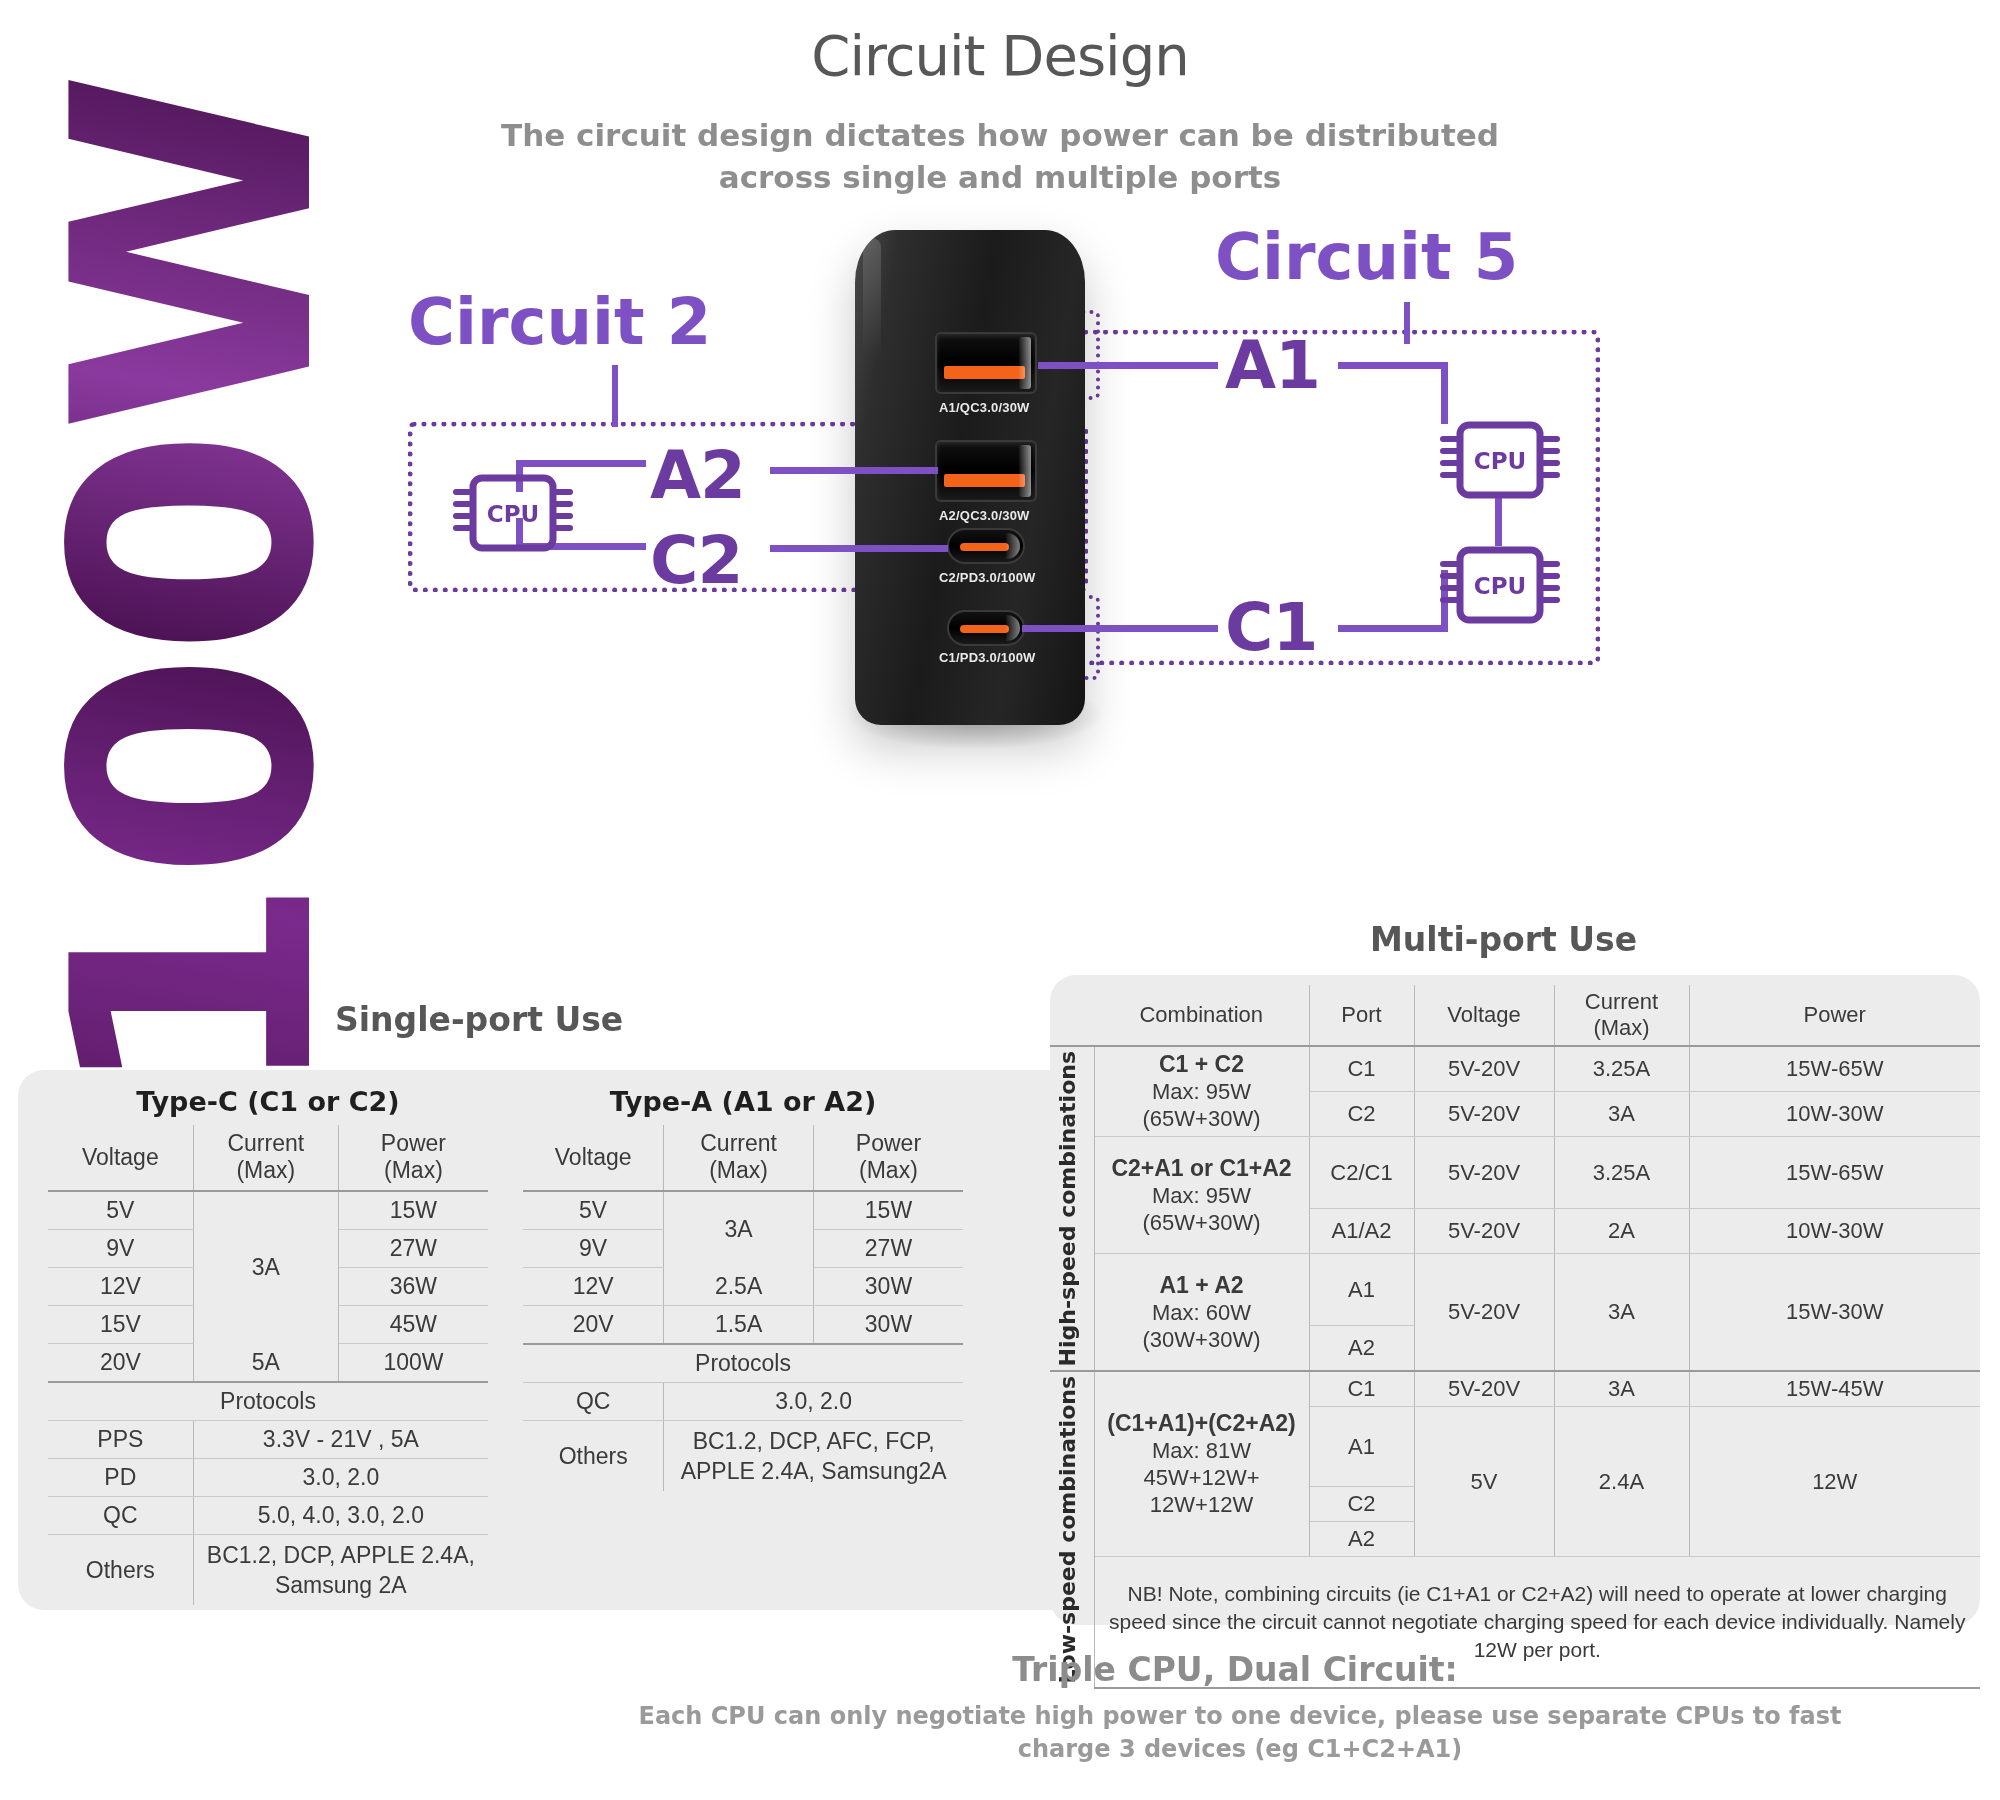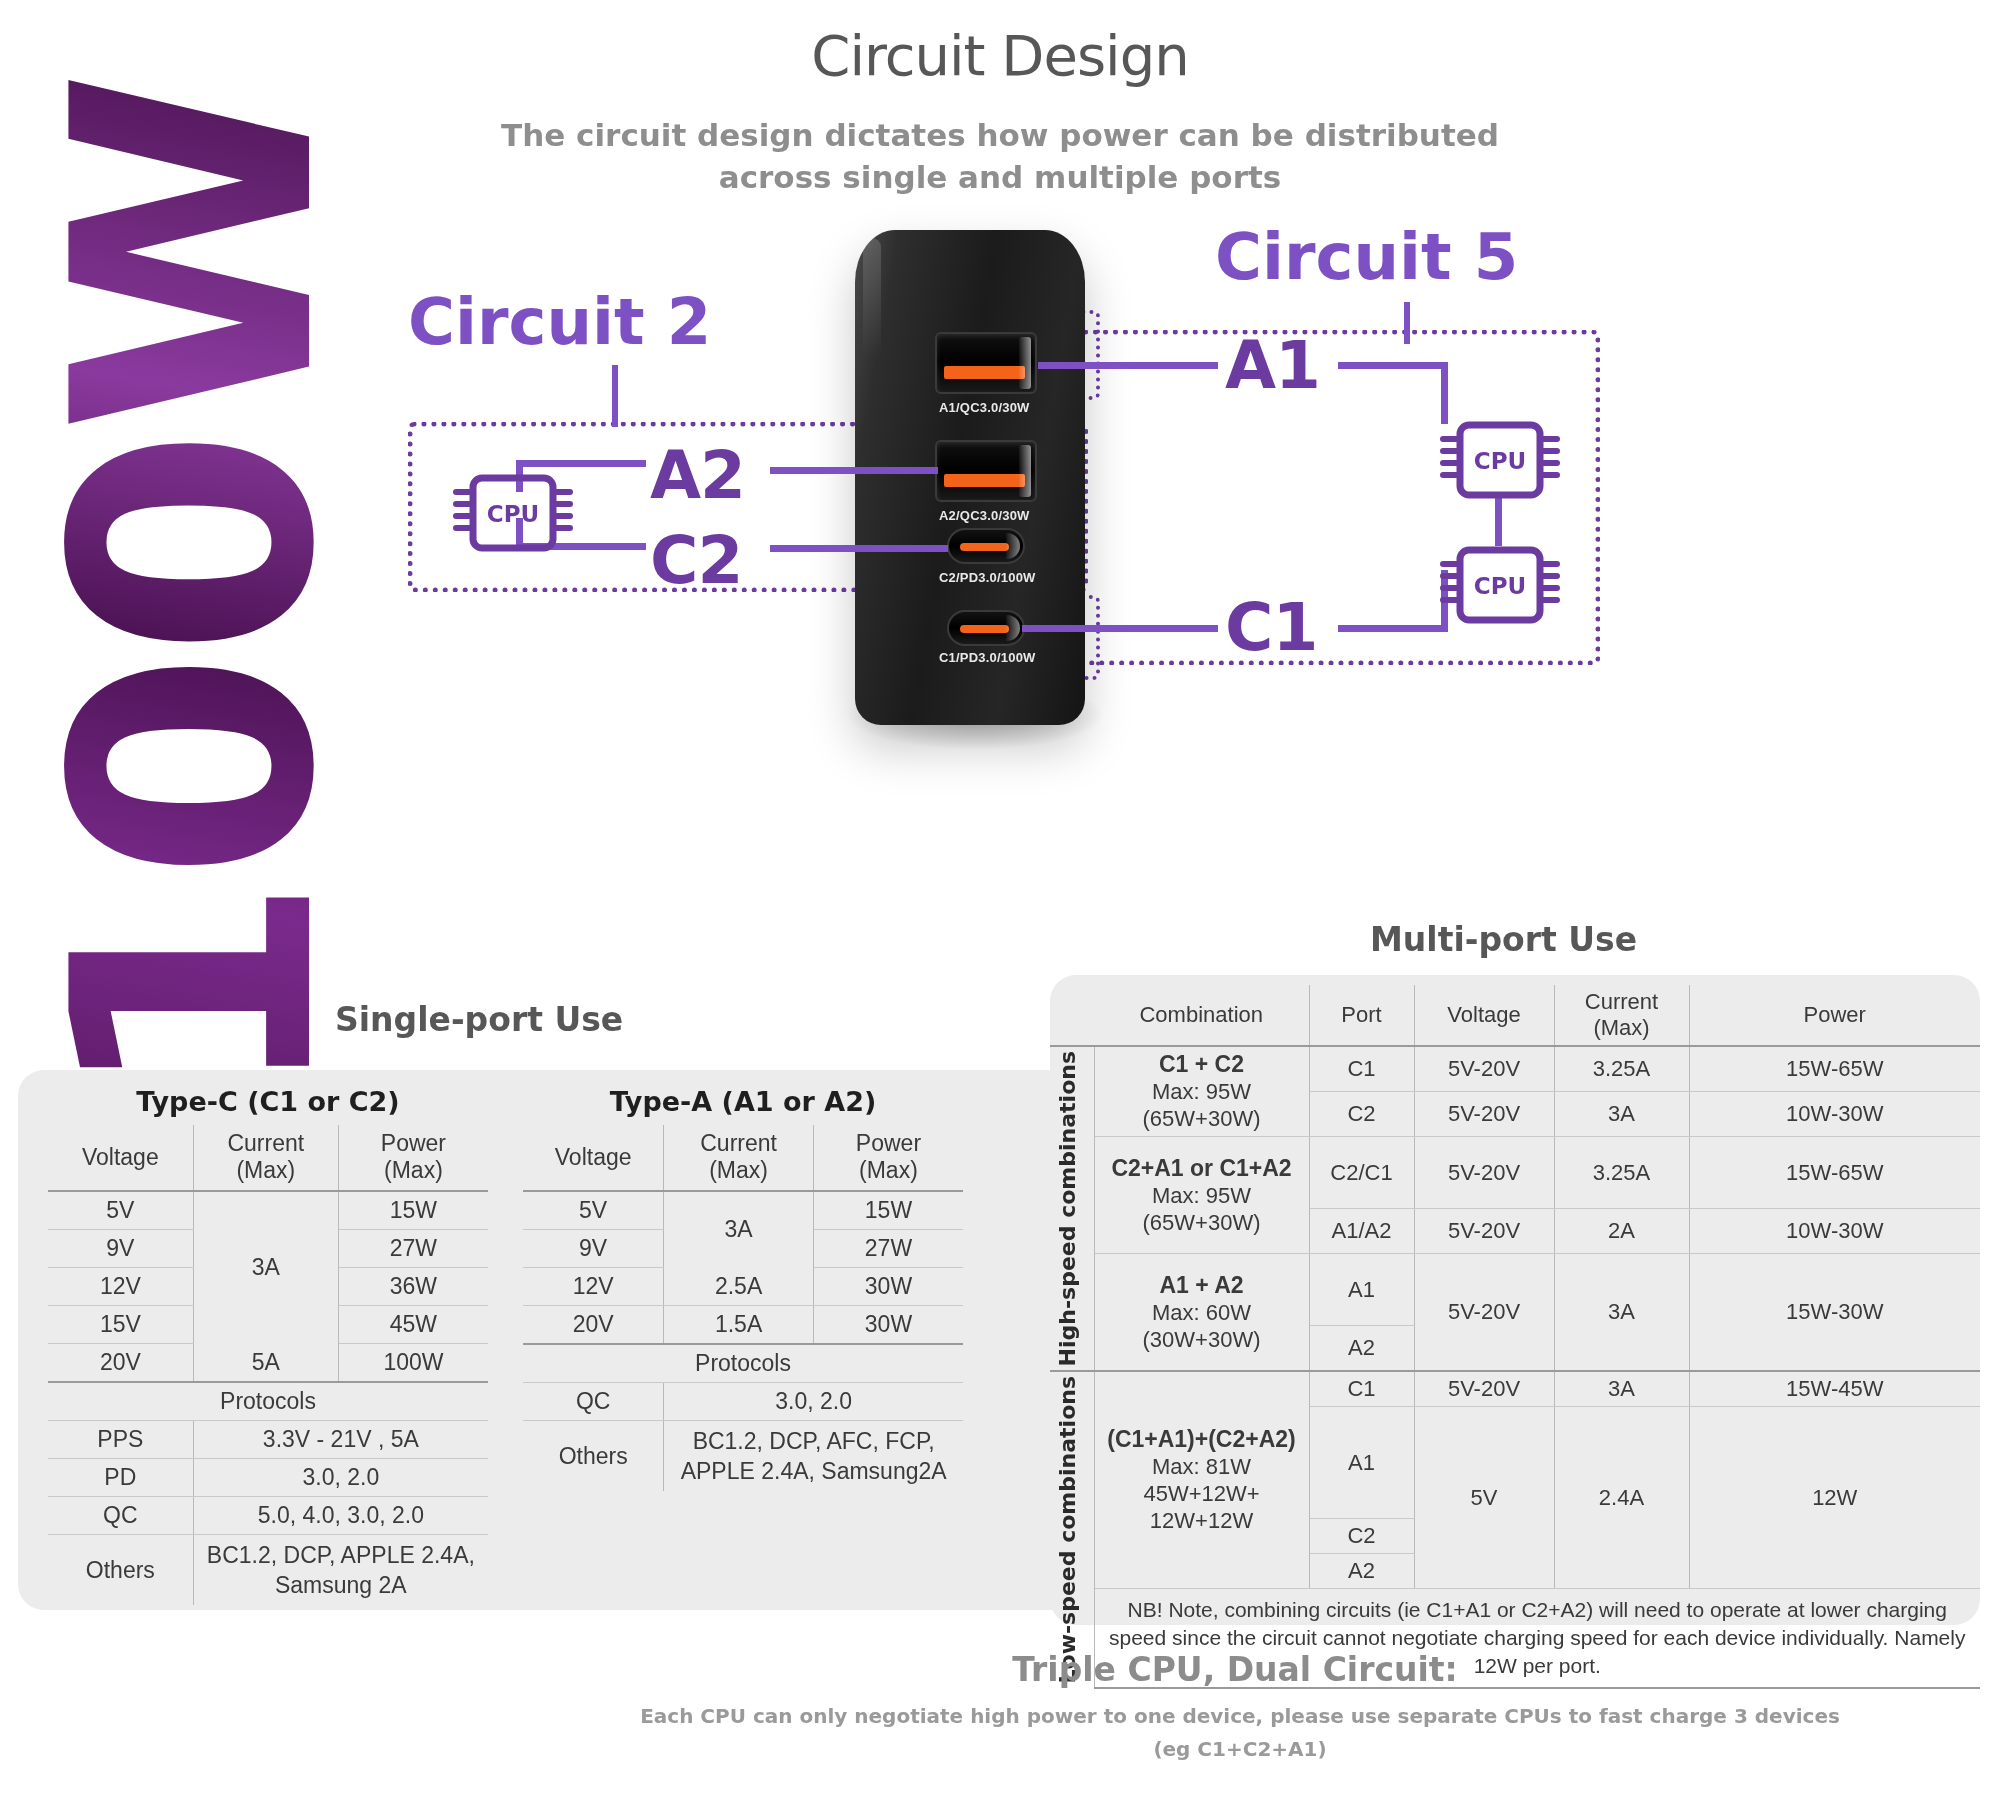--- a/index.html
+++ b/index.html
@@ -199,21 +199,21 @@
     padding-bottom: 8px;
   }
   .sp td { font-size: 23px; padding: 5px 4px; line-height: 27px; }
   .sp .hdr { font-size: 23px; line-height: 27px; padding-bottom: 6px; }
 
   
   .mp td { font-size: 22px; padding: 4px 5px; line-height: 26px; }
   .mp .hdr { font-size: 22px; line-height: 26px; }
   .mp .combo { font-size: 22px; line-height: 27px; }
   .mp .combo b { font-size: 23px; }
-  .mp .note { font-size: 21px; line-height: 28px; padding: 7px 10px; }
+  .mp .note { font-size: 21px; line-height: 28px; padding: 23px 10px; }
   .rot-label {
     font-family: "DejaVu Sans", sans-serif;
     font-size: 22px;
     font-weight: bold;
     color: #2a2a2a;
     writing-mode: vertical-rl;
     transform: rotate(180deg);
     white-space: nowrap;
     line-height: 26px;
     text-align: center;
@@ -222,21 +222,21 @@
   
   .foot-title {
     position: absolute;
     font-family: "DejaVu Sans", sans-serif;
     font-size: 33px; font-weight: bold; color: #8c8c8c;
     text-align: center; width: 100%;
   }
   .foot-text {
     position: absolute;
     font-family: "DejaVu Sans", sans-serif;
-    font-size: 20px; font-weight: bold; color: #9a9a9a;
+    font-size: 24px; font-weight: bold; color: #9a9a9a;
     text-align: center; line-height: 33px; width: 100%;
   }
 </style>
 </head>
 <body>
 
 <div class="wordmark-wrap">
   <div class="wordmark">100W</div>
 </div>
 

